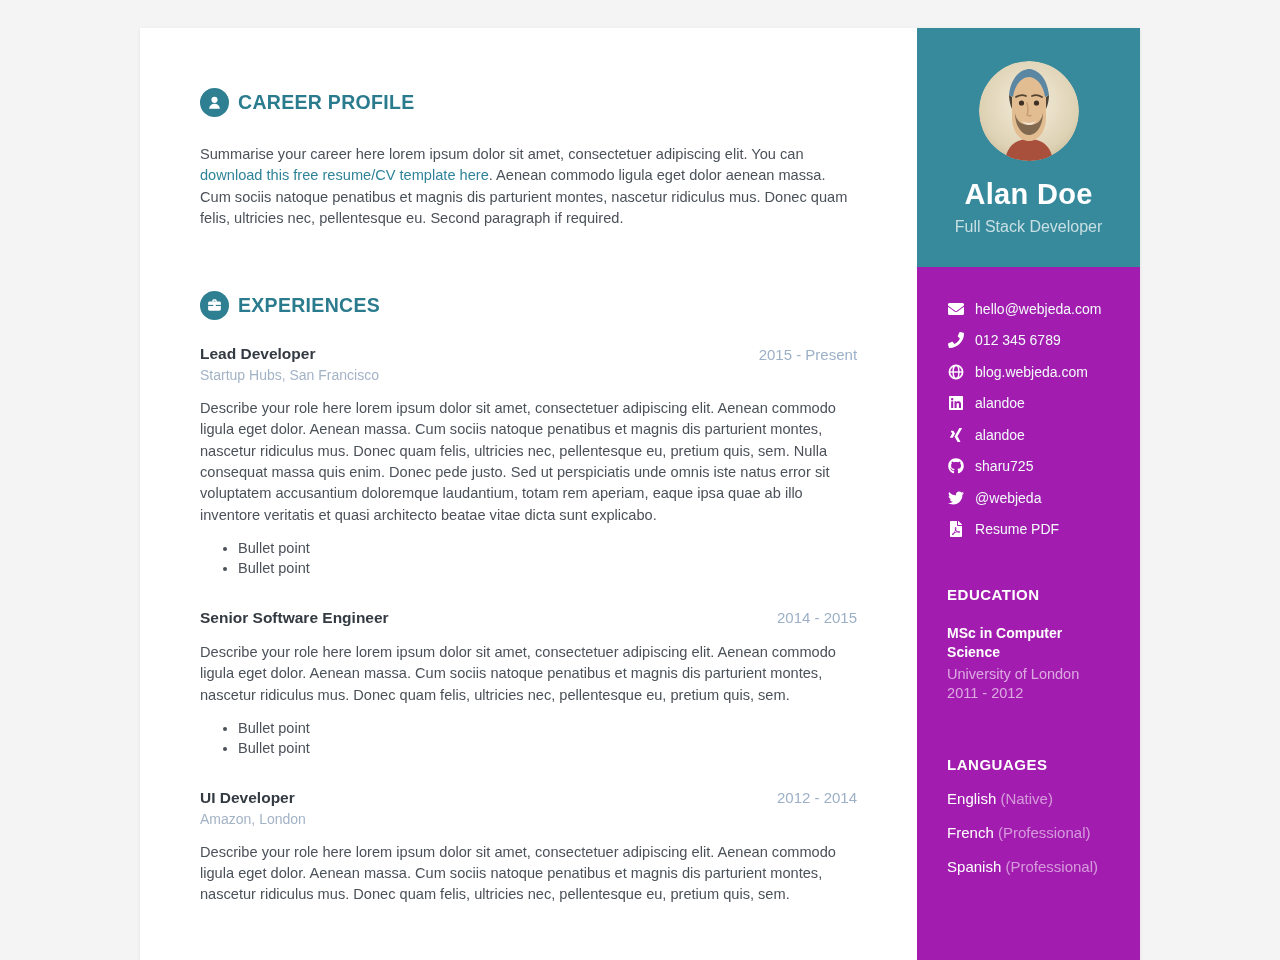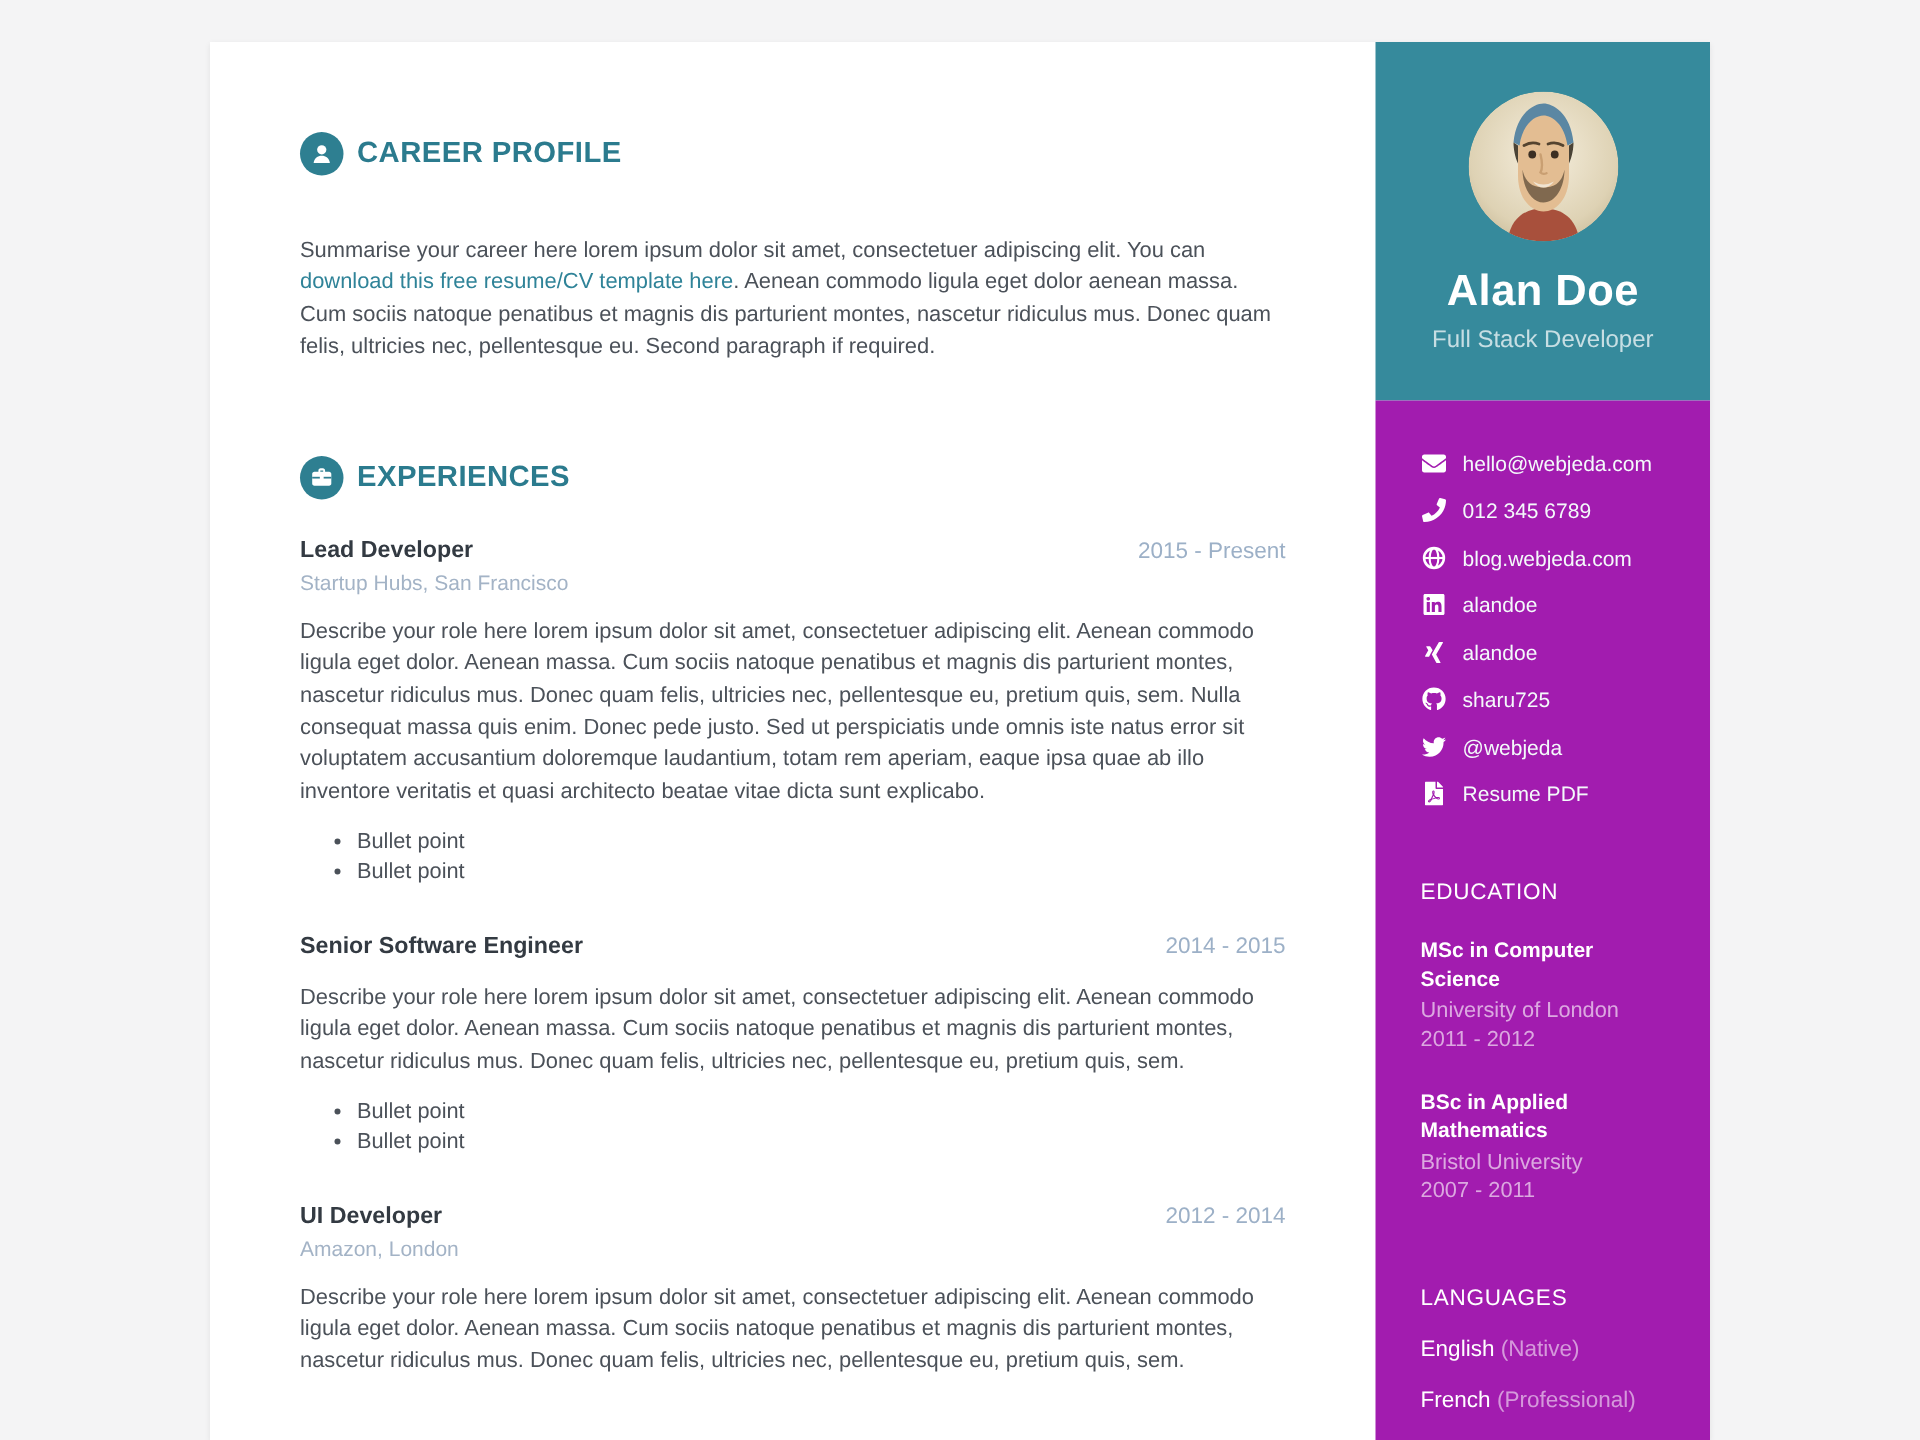--- a/index.html
+++ b/index.html
@@ -39,21 +39,21 @@
     font-size: 19.5px;
     font-weight: 700;
     color: #2b7b8e;
     letter-spacing: 0.3px;
   }
   .body-text {
     font-size: 14.6px;
     line-height: 21.3px;
     color: #4b5159;
   }
-  .career-text { margin-top: 40px; }
+  .career-text { margin-top: 27px; }
   .inline-link { color: #2f8398; text-decoration: none; cursor: pointer; }
   .experiences-section { margin-top: 62px; }
   .job { margin-top: 25px; margin-bottom: 31px; }
   .job-head {
     display: flex;
     justify-content: space-between;
     align-items: center;
   }
   .job-title {
     font-size: 15.5px;
@@ -128,21 +128,21 @@
     flex: 0 0 17px;
     display: flex; align-items: center; justify-content: center;
   }
   .contact-icon svg { width: 16px; height: 16px; }
   .contact-label {
     font-size: 14px;
     color: #f4fafb;
   }
   .sidebar-section-heading {
     font-size: 15px;
-    font-weight: 400;
+    font-weight: 700;
     color: #ffffff;
     letter-spacing: 0.5px;
   }
   .education-section { margin-top: 48px; }
   .edu-item { margin-top: 21px; }
   .edu-degree {
     font-size: 14px;
     font-weight: 700;
     color: #ffffff;
     line-height: 19px;
@@ -329,25 +329,20 @@
         </div>
       </div>
 
       <div class="education-section">
         <div class="sidebar-section-heading">EDUCATION</div>
         <div class="edu-item">
           <div class="edu-degree">MSc in Computer Science</div>
           <div class="edu-school">University of London</div>
           <div class="edu-years">2011 - 2012</div>
         </div>
-        <div class="edu-item">
-          <div class="edu-degree">BSc in Applied Mathematics</div>
-          <div class="edu-school">Bristol University</div>
-          <div class="edu-years">2007 - 2011</div>
-        </div>
       </div>
 
       <div class="languages-section">
         <div class="sidebar-section-heading">LANGUAGES</div>
         <div class="lang-item">
           <span class="lang-name">English</span>
           <span class="lang-level">(Native)</span>
         </div>
         <div class="lang-item">
           <span class="lang-name">French</span>

